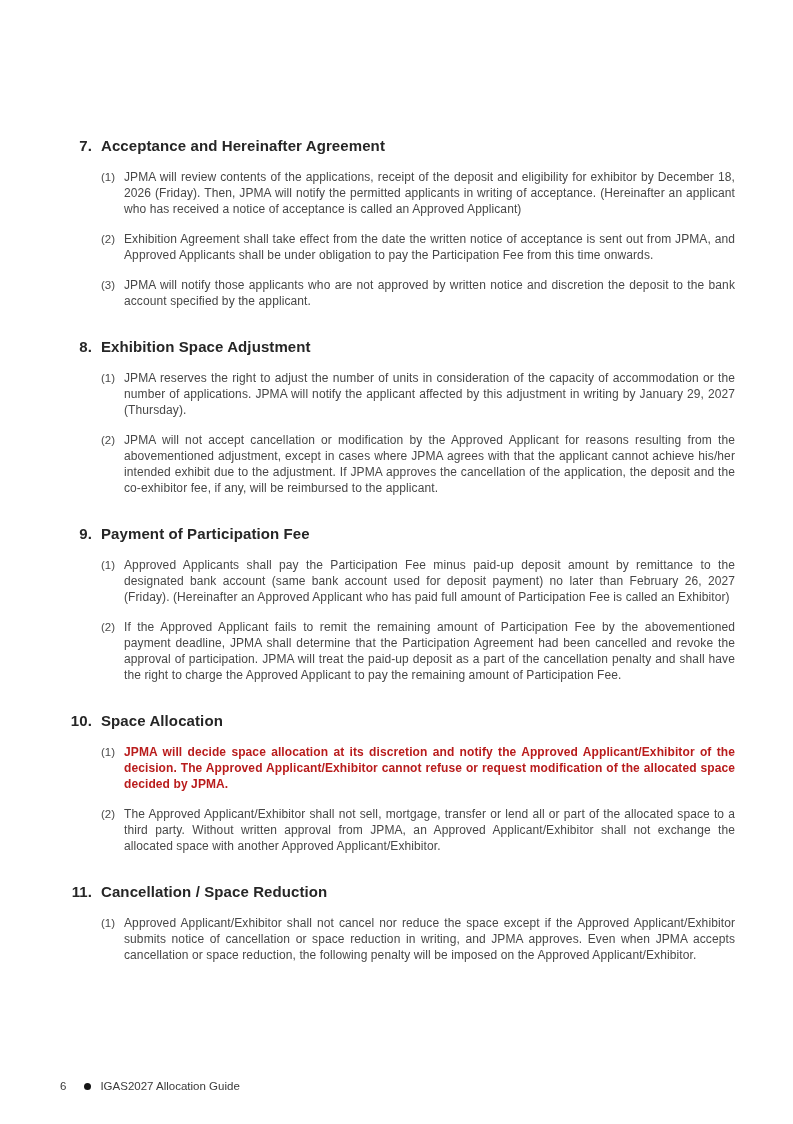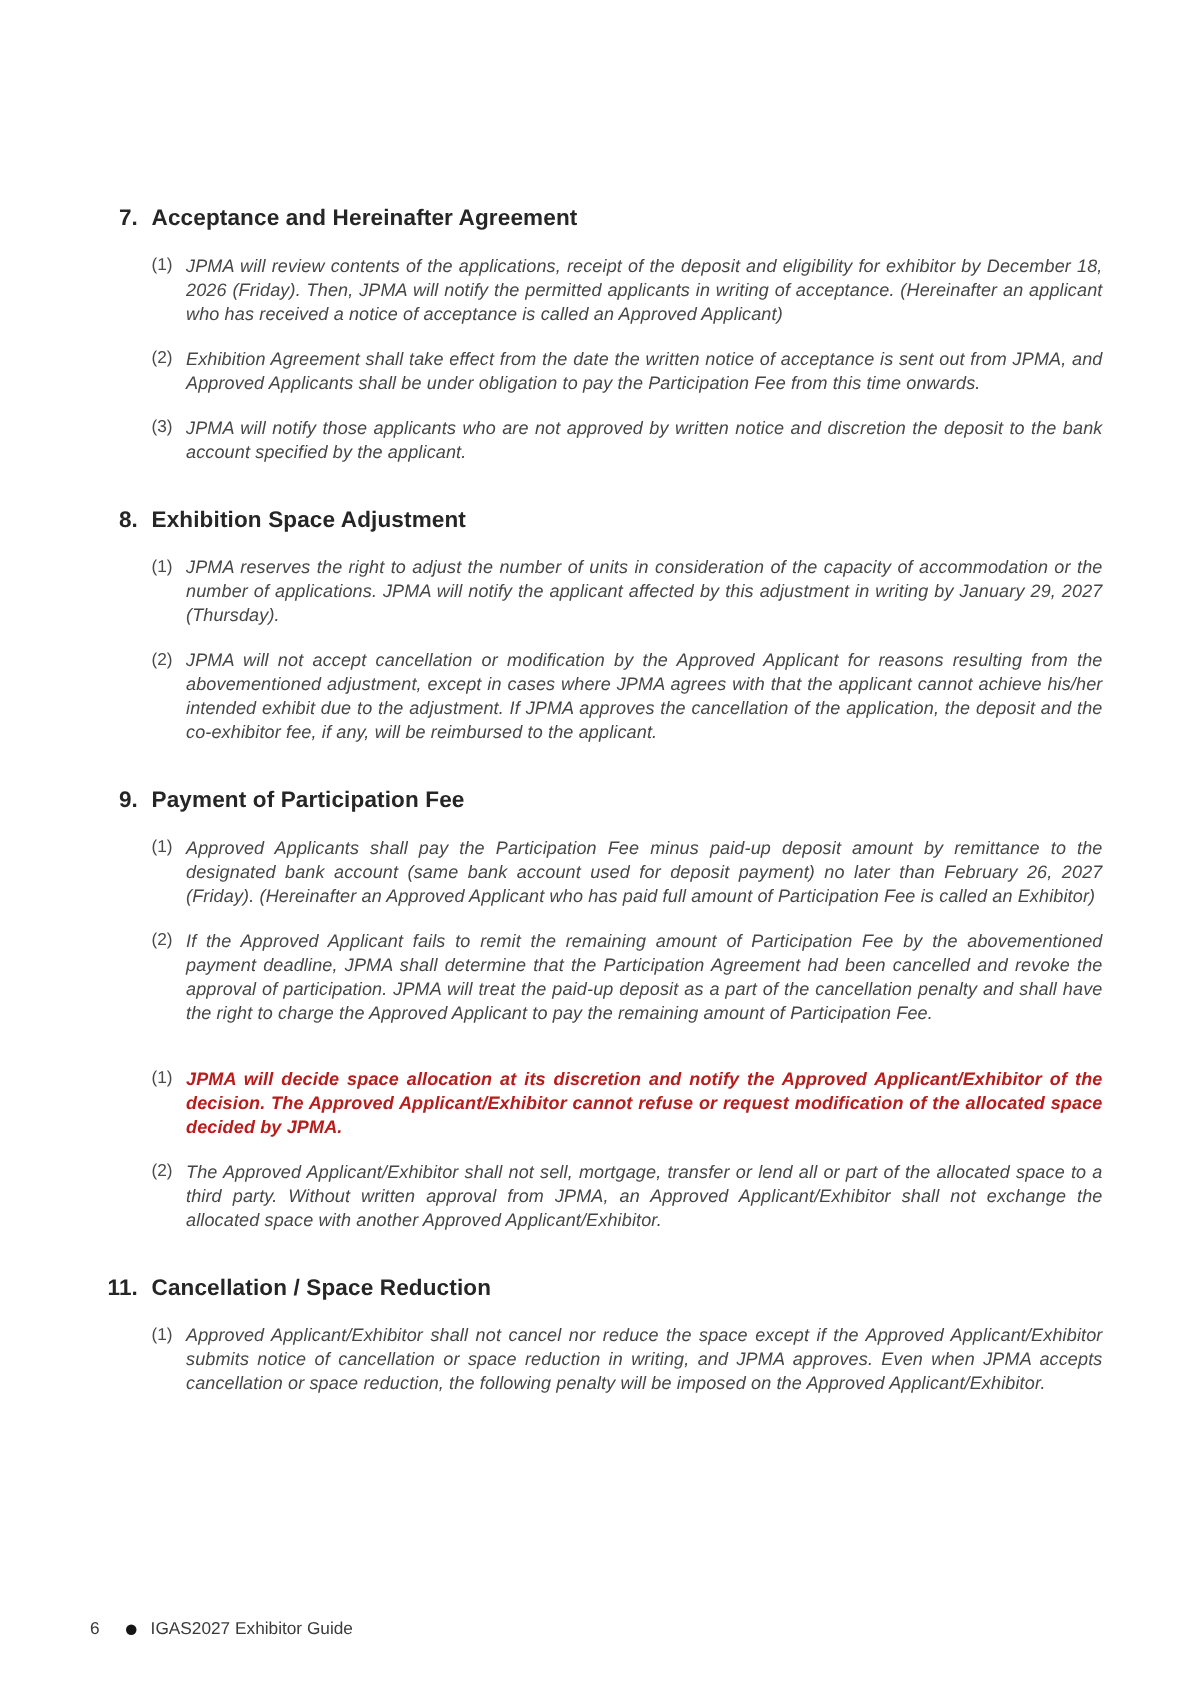--- a/index.html
+++ b/index.html
@@ -54,21 +54,20 @@
     color: #4a4a4a;
   }
   .item-text {
     flex: 1;
     margin: 0;
     font-size: 12px;
     line-height: 16px;
     color: #474747;
     text-align: justify;
     letter-spacing: 0.1px;
-    font-style: italic;
   }
   .item.bold .item-text {
     font-weight: bold;
     color: #b91c1c;
   }
   .footer {
     position: absolute;
     left: 60px;
     top: 1080px;
     display: flex;
@@ -143,20 +142,24 @@
   </div>
 
   <div class="item">
     <span class="item-num">(2)</span>
     <p class="item-text">If the Approved Applicant fails to remit the remaining amount of Participation Fee by the abovementioned payment deadline, JPMA shall determine that the Participation Agreement had been cancelled and revoke the approval of participation. JPMA will treat the paid-up deposit as a part of the cancellation penalty and shall have the right to charge the Approved Applicant to pay the remaining amount of Participation Fee.</p>
   </div>
 </div>
   </section>
 
   <section class="section">
+    <h2 class="sec-heading">
+      <span class="sec-num">10.</span>
+      <span class="sec-title">Space Allocation</span>
+    </h2>
     <div class="items">
   <div class="item bold">
     <span class="item-num">(1)</span>
     <p class="item-text">JPMA will decide space allocation at its discretion and notify the Approved Applicant/Exhibitor of the decision.  The Approved Applicant/Exhibitor cannot refuse or request modification of the allocated space decided by JPMA.</p>
   </div>
 
   <div class="item">
     <span class="item-num">(2)</span>
     <p class="item-text">The Approved Applicant/Exhibitor shall not sell, mortgage, transfer or lend all or part of the allocated space to a third party.  Without written approval from JPMA, an Approved Applicant/Exhibitor shall not exchange the allocated space with another Approved Applicant/Exhibitor.</p>
   </div>
@@ -172,15 +175,15 @@
   <div class="item">
     <span class="item-num">(1)</span>
     <p class="item-text">Approved Applicant/Exhibitor shall not cancel nor reduce the space except if the Approved Applicant/Exhibitor submits notice of cancellation or space reduction in writing, and JPMA approves.  Even when JPMA accepts cancellation or space reduction, the following penalty will be imposed on the Approved Applicant/Exhibitor.</p>
   </div>
 </div>
   </section>
 </main>
   <footer class="footer">
     <span>6</span>
     <span class="dot"></span>
-    <span>IGAS2027 Exhibitor Guide</span>
+    <span>IGAS2027 Allocation Guide</span>
   </footer>
 </div>
 
 </body></html>

